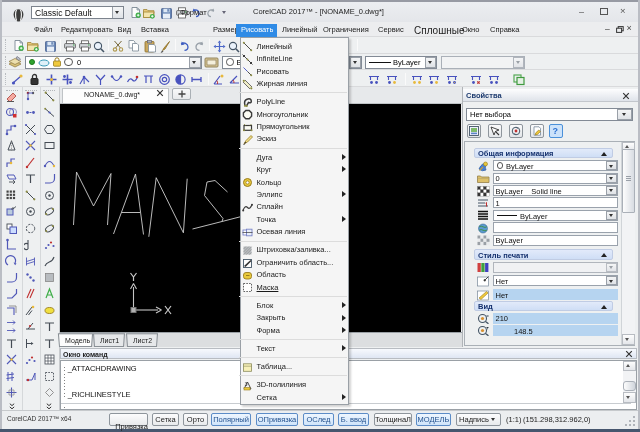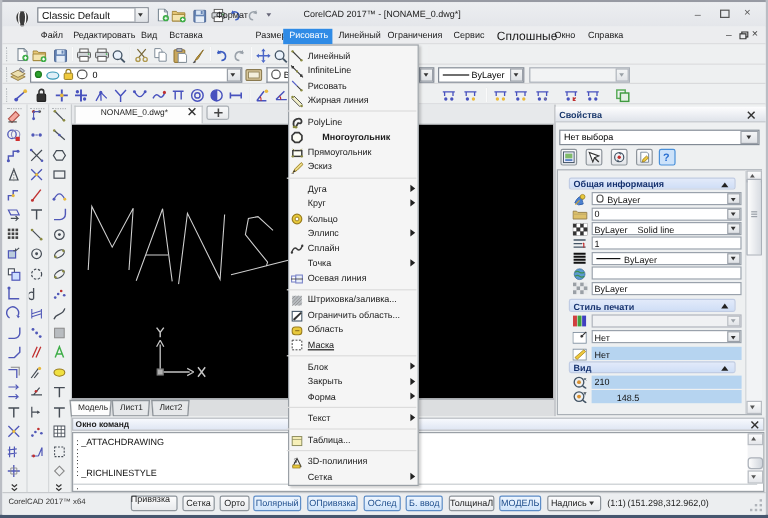--- a/index.html
+++ b/index.html
@@ -586,21 +586,21 @@
     <div style="position:absolute;left:63.5px;top:404.5px;font-size:7.5px;color:#111;font-weight:normal;white-space:nowrap;line-height:1;">:</div>
     <div style="position:absolute;left:622.5px;top:360.5px;width:13px;height:42px;background:#f2f3f5;"></div>
     <div style="position:absolute;left:622.5px;top:360.5px;width:13px;height:10.5px;background:linear-gradient(#fdfdfd,#e4e6ea);border:1px solid #b8bcc2;"></div>
     <div style="position:absolute;left:626.2px;top:364.3px;width:0;height:0;border-left:2.8px solid transparent;border-right:2.8px solid transparent;border-bottom:3.8px solid #555;"></div>
     <div style="position:absolute;left:622.5px;top:381px;width:13px;height:9.5px;background:linear-gradient(90deg,#fdfdfd,#d0d5dc);border:1px solid #aab0b8;border-radius:3px;"></div>
     <div style="position:absolute;left:622.5px;top:392px;width:13px;height:10.5px;background:linear-gradient(#fdfdfd,#e4e6ea);border:1px solid #b8bcc2;"></div>
     <div style="position:absolute;left:626.2px;top:396.3px;width:0;height:0;border-left:2.8px solid transparent;border-right:2.8px solid transparent;border-top:3.8px solid #555;"></div>
     <div style="position:absolute;left:2px;top:410px;width:636px;height:19px;background:#eceef0;border-top:1px solid #c6c9cc;"></div>
     <div style="position:absolute;left:7px;top:416px;font-size:6.5px;color:#333;font-weight:normal;white-space:nowrap;line-height:1;">CorelCAD 2017™ x64</div>
     <div style="position:absolute;left:109px;top:412.5px;width:39px;height:13.5px;background:linear-gradient(#fcfcfd,#e8eaec);border:1px solid #8e959c;border-radius:2px;"></div>
-    <div style="position:absolute;left:109px;top:412px;width:39px;text-align:left;font-size:7.5px;color:#222;white-space:nowrap;line-height:1;">Привязка</div>
+    <div style="position:absolute;left:109px;top:423px;width:39px;text-align:right;font-size:7.5px;color:#222;white-space:nowrap;line-height:1;">Привязка</div>
     <div style="position:absolute;left:152px;top:412.5px;width:27px;height:13.5px;background:linear-gradient(#fcfcfd,#e8eaec);border:1px solid #8e959c;border-radius:2px;"></div>
     <div style="position:absolute;left:152px;top:415.8px;width:27px;text-align:center;font-size:7.5px;color:#222;white-space:nowrap;line-height:1;">Сетка</div>
     <div style="position:absolute;left:183px;top:412.5px;width:25px;height:13.5px;background:linear-gradient(#fcfcfd,#e8eaec);border:1px solid #8e959c;border-radius:2px;"></div>
     <div style="position:absolute;left:183px;top:415.8px;width:25px;text-align:center;font-size:7.5px;color:#222;white-space:nowrap;line-height:1;">Орто</div>
     <div style="position:absolute;left:211px;top:412.5px;width:40px;height:13.5px;background:linear-gradient(#eef6ff,#cfe4fa);border:1px solid #5c8cc7;border-radius:2px;"></div>
     <div style="position:absolute;left:211px;top:415.8px;width:40px;text-align:center;font-size:7.5px;color:#1f4e8c;white-space:nowrap;line-height:1;">Полярный</div>
     <div style="position:absolute;left:256px;top:412.5px;width:42px;height:13.5px;background:linear-gradient(#eef6ff,#cfe4fa);border:1px solid #5c8cc7;border-radius:2px;"></div>
     <div style="position:absolute;left:256px;top:415.8px;width:42px;text-align:center;font-size:7.5px;color:#1f4e8c;white-space:nowrap;line-height:1;">ОПривязка</div>
     <div style="position:absolute;left:303px;top:412.5px;width:31px;height:13.5px;background:linear-gradient(#eef6ff,#cfe4fa);border:1px solid #5c8cc7;border-radius:2px;"></div>
     <div style="position:absolute;left:303px;top:415.8px;width:31px;text-align:center;font-size:7.5px;color:#1f4e8c;white-space:nowrap;line-height:1;">ОСлед</div>
@@ -813,21 +813,21 @@
     <div style="position:absolute;left:238.5px;top:92.15px;width:108px;height:1px;background:#dcdcdc;"></div>
     <svg style="position:absolute;left:242px;top:96.73px;" width="11" height="11" viewBox="0 0 11 11">
       <path d="M3 8.5 Q1.5 3.5 5 2.2 Q9 1 9.3 4 Q9.5 6.5 6.5 5.5 L4.5 8.8" fill="none" stroke="#3a3a3a" stroke-width="1.5"></path>
       <circle cx="3" cy="8.8" r="1.1" fill="#8a8a40"></circle>
       <circle cx="4.7" cy="9" r="1.1" fill="#8a8a40"></circle>
     </svg>
     <div style="position:absolute;left:256.5px;top:98.13px;font-size:7.5px;color:#1a1a1a;font-weight:normal;white-space:nowrap;line-height:1;">PolyLine</div>
     <svg style="position:absolute;left:242px;top:109.18px;" width="11" height="11" viewBox="0 0 11 11">
       <path d="M3.8 1.5 h3.4 l2.4 2.4 v3.4 l-2.4 2.4 h-3.4 l-2.4 -2.4 v-3.4 z" fill="#fcfcf4" stroke="#3a3a3a" stroke-width="1.4"></path>
     </svg>
-    <div style="position:absolute;left:256.5px;top:110.58px;font-size:7.5px;color:#1a1a1a;font-weight:bold;white-space:nowrap;line-height:1;margin-left:12px;">Многоугольник</div>
+    <div style="position:absolute;left:256.5px;top:110.58px;font-size:7.5px;color:#1a1a1a;font-weight:normal;white-space:nowrap;line-height:1;">Многоугольник</div>
     <svg style="position:absolute;left:242px;top:121.63px;" width="11" height="11" viewBox="0 0 11 11">
       <rect x="2" y="3.5" width="7.5" height="4.8" fill="#fcfcf4" stroke="#3a3a3a" stroke-width="1.2"></rect>
       <circle cx="2" cy="8.3" r="1" fill="#8a8a40"></circle>
       <circle cx="9.5" cy="8.3" r="1" fill="#8a8a40"></circle>
       <path d="M2 2 l1.5 1.5 M9.5 2 l-1.5 1.5" stroke="#8a8a40" stroke-width="0.8"></path>
     </svg>
     <div style="position:absolute;left:256.5px;top:123.03px;font-size:7.5px;color:#1a1a1a;font-weight:normal;white-space:nowrap;line-height:1;">Прямоугольник</div>
     <svg style="position:absolute;left:242px;top:134.08px;" width="11" height="11" viewBox="0 0 11 11">
       <path d="M9 1.5 L4 6.5 L2 9.8 L5.5 8 L10.5 3 Z" fill="#eddc8a" stroke="#9a7d1e" stroke-width="0.8"></path>
       <path d="M2 9.8 L3.2 7.7 L4.3 8.9 Z" fill="#333"></path>

